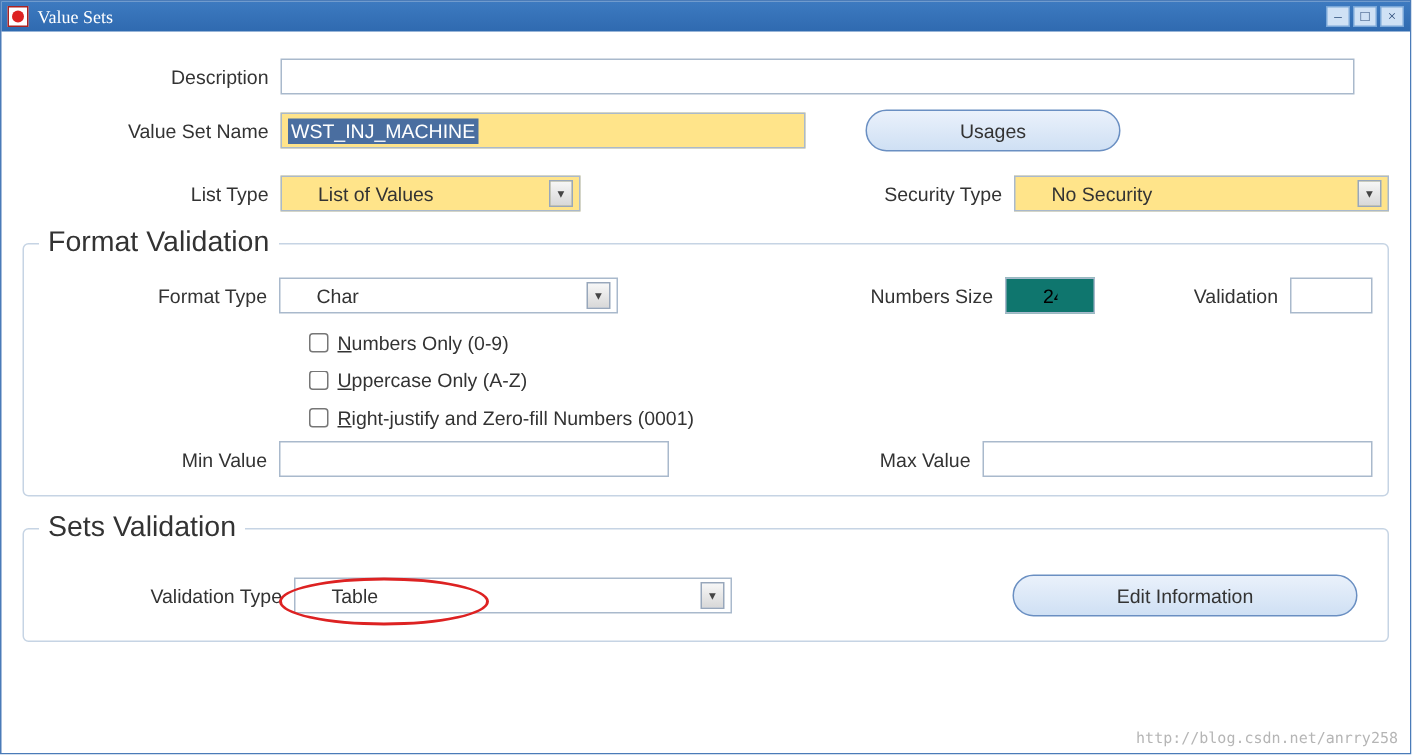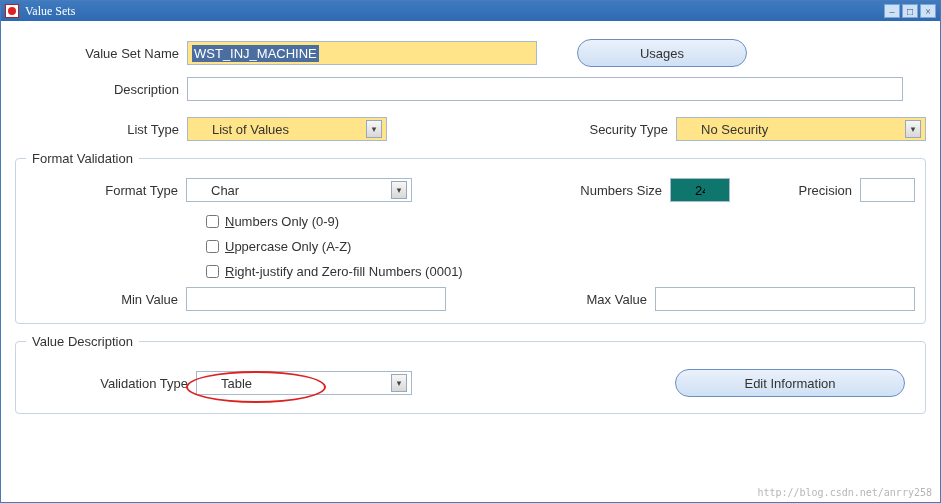--- a/index.html
+++ b/index.html
@@ -117,21 +117,21 @@
   }
   fieldset.group {
     border: 1px solid #c6d4e4;
     border-radius: 4px;
     margin: 6px 0 10px 0;
     padding: 12px 10px 12px 10px;
   }
   fieldset.group > legend {
     padding: 0 6px;
     color: #333;
-    font-size: 13px;
+    font-size: 19px;
   }
   .chkrow {
     display: flex; align-items: center;
     margin-left: 176px;
     margin-bottom: 6px;
     font-size: 13px;
   }
   .chkrow input { margin-right: 6px; }
   .u { text-decoration: underline; }
   .circle-mark {
@@ -163,33 +163,33 @@
     <div class="controls">
       <div class="ctrl">–</div>
       <div class="ctrl">□</div>
       <div class="ctrl">×</div>
     </div>
   </div>
 
   <div class="content">
 
     <div class="row">
+      <div class="label w-desc">Description</div>
+      <input class="text" style="width: 716px;" value="">
+    </div>
+
+    <div class="row">
       <div class="label w-name">Value Set Name</div>
       <div style="width:350px; height:24px; border:1px solid #a9b9cc; background:#ffe48a; display:flex; align-items:center; padding:0 4px;">
         <span class="hl">WST_INJ_MACHINE</span>
       </div>
       <div style="width:40px"></div>
       <div class="btn" style="width:170px">
         <span>Usages</span>
       </div>
-    </div>
-
-    <div class="row">
-      <div class="label w-desc">Description</div>
-      <input class="text" style="width: 716px;" value="">
     </div>
 
     <div class="row" style="margin-top:16px;">
       <div class="label w-list">List Type</div>
       <div class="selectbox" style="width:200px">
         <span>List of Values</span>
         <span class="arrow">▾</span>
       </div>
       <div class="spacer"></div>
       <div class="label w-sec">Security Type</div>
@@ -205,21 +205,21 @@
       <div class="row">
         <div class="label w-fmt">Format Type</div>
         <div class="selectbox plain" style="width:226px">
           <span>Char</span>
           <span class="arrow">▾</span>
         </div>
         <div class="spacer"></div>
         <div class="label w-maxs">Numbers Size</div>
         <input class="text req" style="width: 60px;" value="240">
         <div style="width:60px"></div>
-        <div class="label w-prec">Precision</div>
+        <div class="label w-prec">Validation</div>
         <input class="text" style="width: 55px;" value="">
       </div>
 
       <div class="chkrow">
         <input type="checkbox" style="">
         <span><span class="u">N</span><span>umbers Only (0-9)</span></span>
       </div>
       <div class="chkrow">
         <input type="checkbox" style="">
         <span><span class="u">U</span><span>ppercase Only (A-Z)</span></span>
@@ -232,24 +232,24 @@
       <div class="row" style="margin-top:6px; margin-bottom:0;">
         <div class="label w-min">Min Value</div>
         <input class="text" style="width: 260px;" value="">
         <div class="spacer"></div>
         <div class="label w-max">Max Value</div>
         <input class="text" style="width: 260px;" value="">
       </div>
     </fieldset>
 
     <fieldset class="group" style="position:relative;">
-      <legend>Value Description</legend>
+      <legend>Sets Validation</legend>
       <div class="row" style="margin:8px 0 4px 0;">
         <div class="label w-valid">Validation Type</div>
-        <div class="selectbox plain" style="width:216px">
+        <div class="selectbox plain" style="width:292px">
           <span>Table</span>
           <span class="arrow">▾</span>
         </div>
         <div class="spacer"></div>
         <div class="btn" style="width:230px">
           <span>Edit Information</span>
         </div>
         <div style="width:10px"></div>
       </div>
       <div class="circle-mark" style="left:170px; top:22px;"></div>

